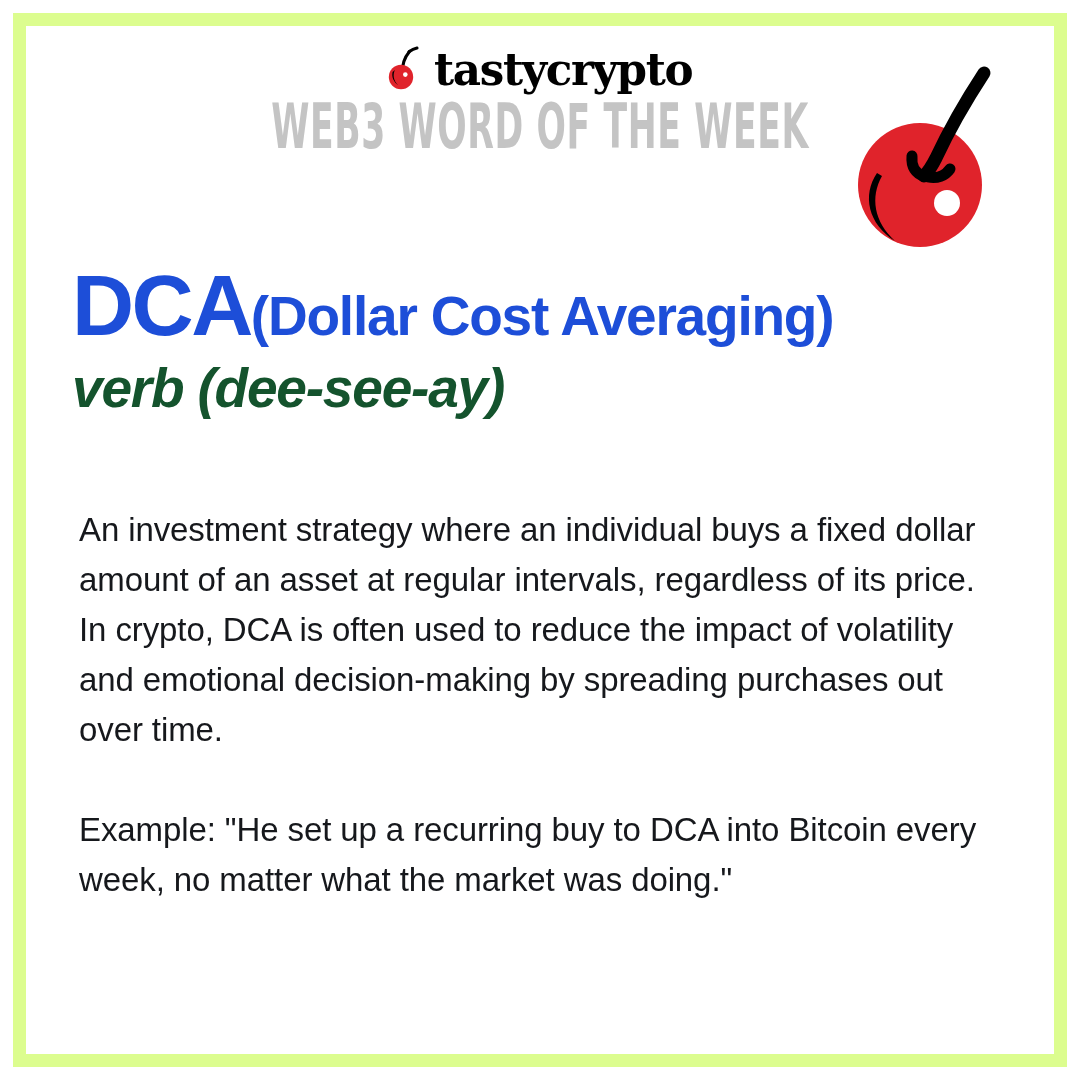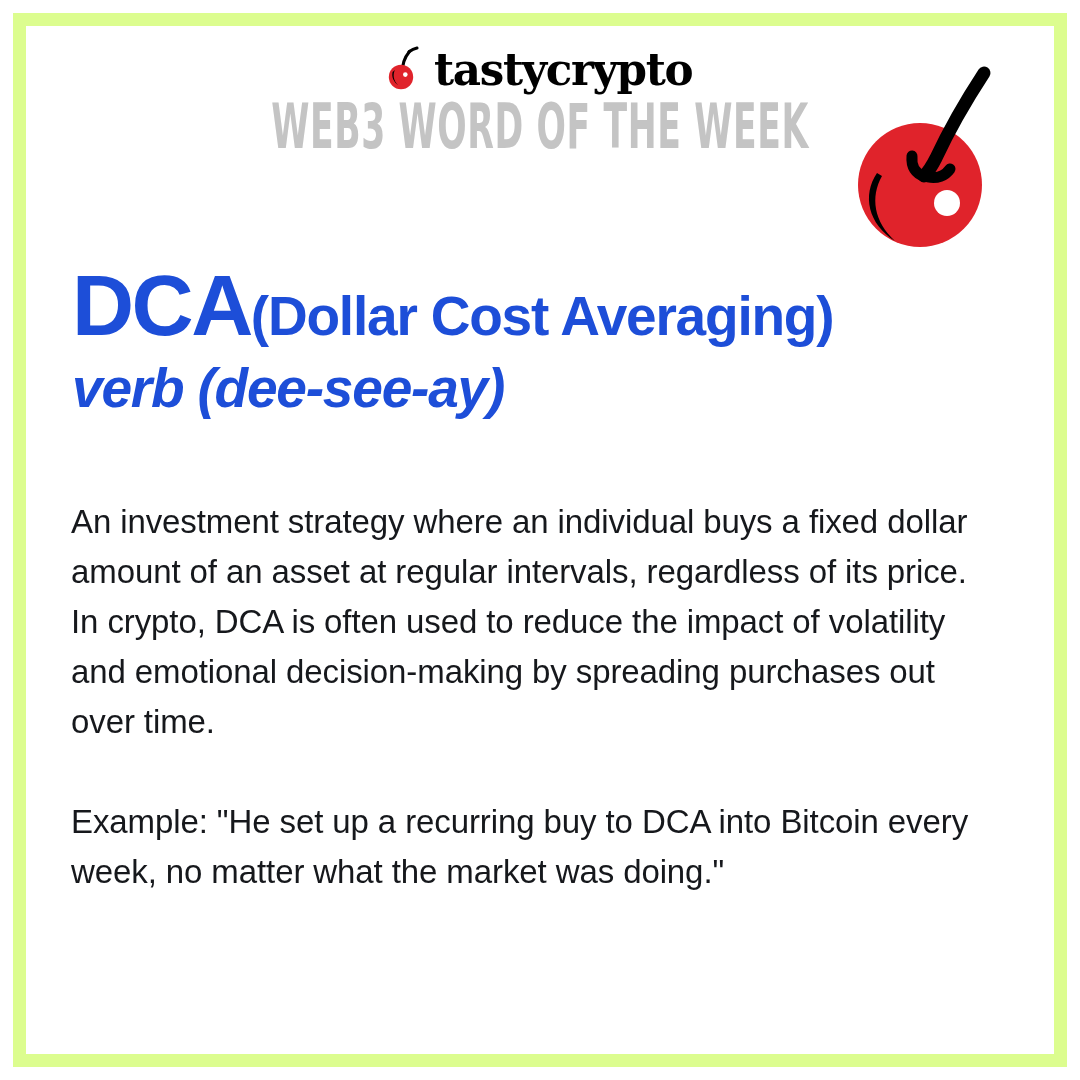--- a/index.html
+++ b/index.html
@@ -110,42 +110,42 @@
     font-weight: bold;
     letter-spacing: -2.5px;
   }
   .term-expansion {
     font-size: 55px;
     font-weight: bold;
     letter-spacing: -1.2px;
   }
   .pron-line {
     margin-top: 12px;
-    color: #1d4ed8;
+    color: #14532d;
     font-size: 55px;
     font-weight: bold;
     font-style: italic;
     letter-spacing: -1.2px;
     line-height: 1.05;
     white-space: nowrap;
   }
 
   
   #body-copy {
     position: absolute;
     left: 63px;
     top: 489px;
     width: 940px;
     color: #16181c;
     font-size: 33px;
     font-weight: 300;
     line-height: 50px;
     letter-spacing: -0.1px;
   }
-  #body-copy p { margin: 8px; }
+  #body-copy p { margin: 16px; }
   #body-copy p.spacer-after { margin-bottom: 50px; }
 </style>
 </head>
 <body>
 
 <div id="card">
 
   <div id="frame"></div>
 
   <div id="brand">

